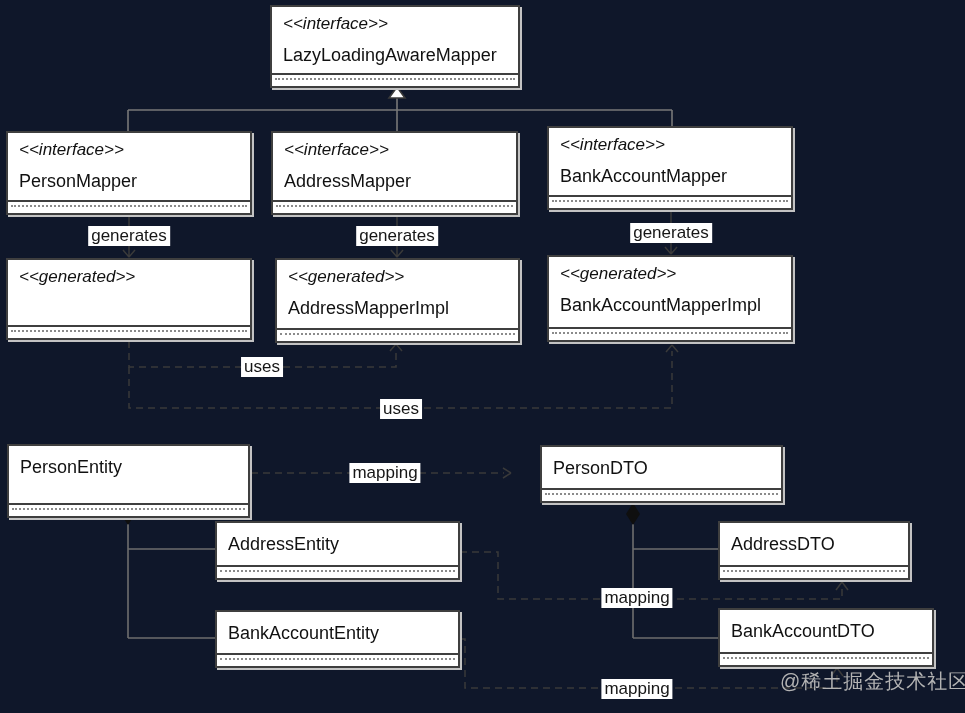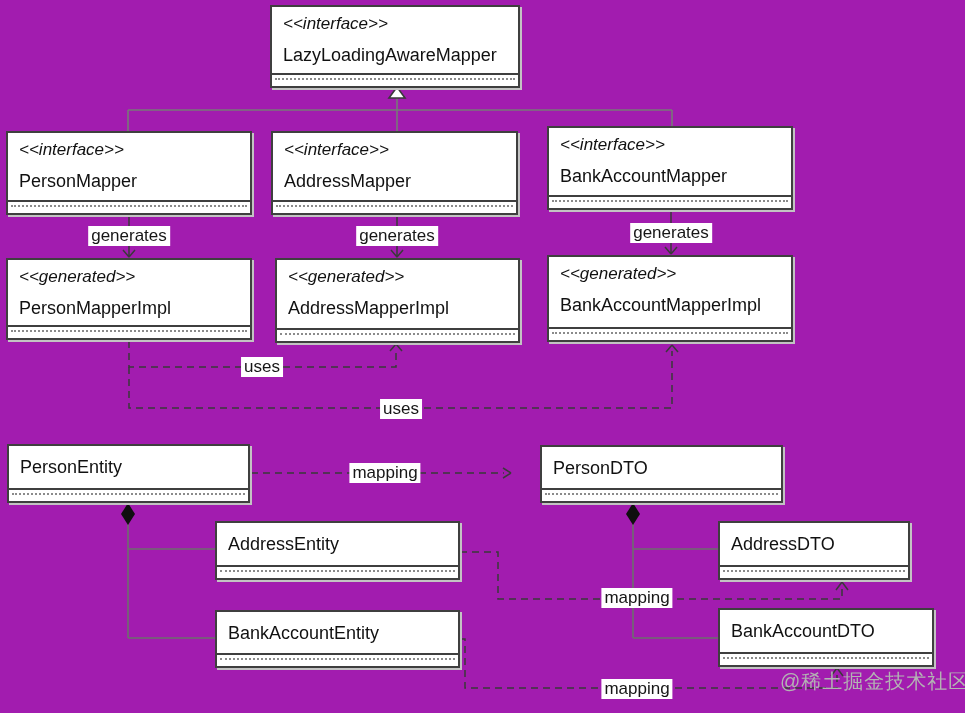--- a/index.html
+++ b/index.html
@@ -1,17 +1,17 @@
 <!DOCTYPE html>
 <html><head>
 <meta charset="utf-8">
 <style>
   html,body{margin:0;padding:0;background:#fff;}
   .canvas{
-    position:relative;width:965px;height:713px;background:#a21caf;overflow:hidden;
+    position:relative;width:965px;height:713px;background:#0f172a;overflow:hidden;
     font-family:"Liberation Sans","DejaVu Sans",sans-serif;color:#111;
   }
   .edges-svg{position:absolute;left:0;top:0;width:965px;height:713px;}
   .uml-box{
     position:absolute;box-sizing:border-box;background:#fff;
     border:2px solid #3f3f3f;box-shadow:2px 2px 0 0 #c3c3c3;
     display:flex;flex-direction:column;
   }
   .uml-main{flex:1;padding:2px 11px 0 11px;overflow:hidden;}
   .uml-stereotype{font-style:italic;font-size:17px;line-height:26px;margin-top:2px;}
@@ -109,42 +109,41 @@
     <div class="uml-main">
       <div class="uml-stereotype">&lt;&lt;interface&gt;&gt;</div>
       <div class="uml-name">BankAccountMapper</div>
     </div>
     <div class="uml-strip"></div>
   </div>
 
   <div class="uml-box" style="left:6px;top:258px;width:246px;height:82px">
     <div class="uml-main">
       <div class="uml-stereotype">&lt;&lt;generated&gt;&gt;</div>
-      <div class="uml-name">PersonMapperImpl</div>
     </div>
     <div class="uml-strip"></div>
   </div>
 
   <div class="uml-box" style="left:275px;top:258px;width:245px;height:85px">
     <div class="uml-main">
       <div class="uml-stereotype">&lt;&lt;generated&gt;&gt;</div>
       <div class="uml-name">AddressMapperImpl</div>
     </div>
     <div class="uml-strip"></div>
   </div>
 
   <div class="uml-box" style="left:547px;top:255px;width:246px;height:87px">
     <div class="uml-main">
       <div class="uml-stereotype">&lt;&lt;generated&gt;&gt;</div>
       <div class="uml-name">BankAccountMapperImpl</div>
     </div>
     <div class="uml-strip"></div>
   </div>
 
-  <div class="uml-box name-only" style="left:7px;top:444px;width:243px;height:59px">
+  <div class="uml-box name-only" style="left:7px;top:444px;width:243px;height:74px">
     <div class="uml-main">
       <div class="uml-name">PersonEntity</div>
     </div>
     <div class="uml-strip"></div>
   </div>
 
   <div class="uml-box name-only" style="left:540px;top:445px;width:243px;height:58px">
     <div class="uml-main">
       <div class="uml-name">PersonDTO</div>
     </div>

